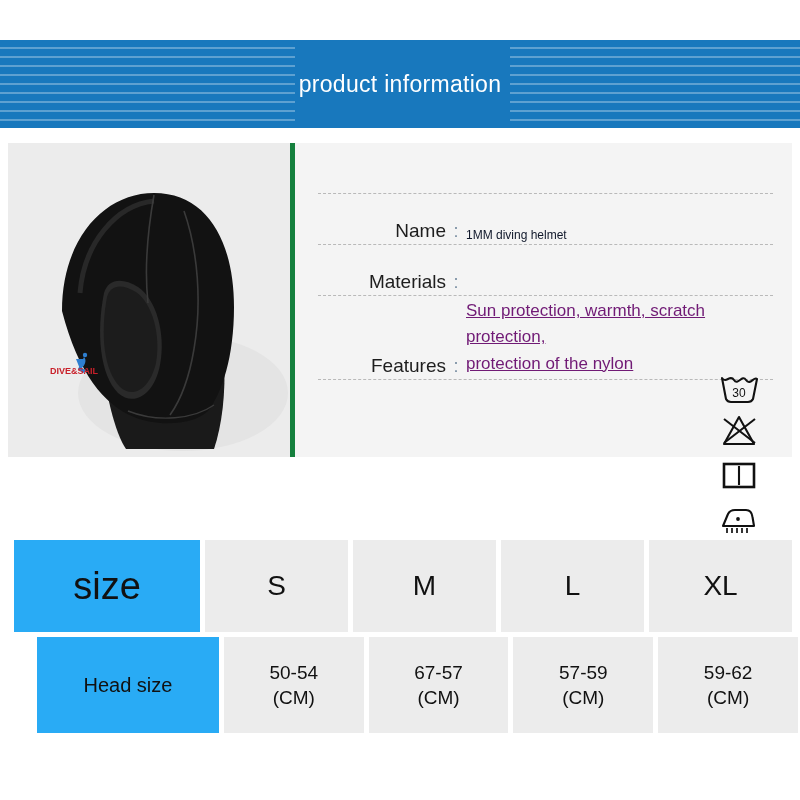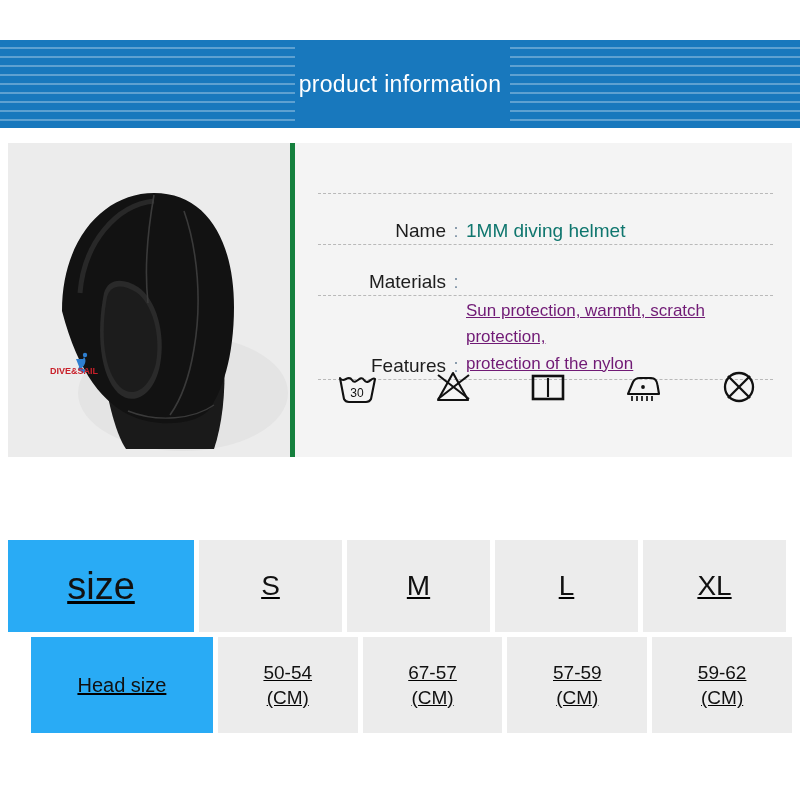--- a/index.html
+++ b/index.html
@@ -62,39 +62,39 @@
   }
   .spec-row.last { border-bottom: 1px dashed #b9b9b9; }
   .spec-label {
     width: 128px; text-align: right; flex: none;
     font-size: 19px; color: #1d1d1d;
   }
   .spec-colon {
     width: 20px; flex: none; text-align: center;
     font-size: 18px; color: #7b8fa3;
   }
-  .spec-value { font-size: 19px; color: #0f766e; }
+  .spec-value { font-size: 12px; color: #0f172a; }
   .spec-value.multi { font-size: 17px; line-height: 1.55; color:#701a75;text-decoration:underline; }
 
   
   .care-row {
     position: absolute; left: 28px; top: 222px;
     width: 440px; display: flex; justify-content: space-between;
     align-items: flex-end;
+    flex-direction: column;
   }
   .care-icon {
     width: 58px; height: 44px;
     display: flex; align-items: center; justify-content: center;
   }
 
   
   .size-table {
-    position: absolute; left: 8px; top: 540px;
+    position: absolute; left: 14px; top: 540px;
     width: 784px;
-    text-decoration: underline;
   }
   .trow { display: flex; gap: 5px; }
   .trow + .trow { margin-top: 5px; padding-left: 23px; }
   .cell {
     background: #ececec;
     display: flex; align-items: center; justify-content: center;
     text-align: center; color: #111;
   }
   .cell.blue { background: #29abf5; }
   .c-first { width: 186px; }

